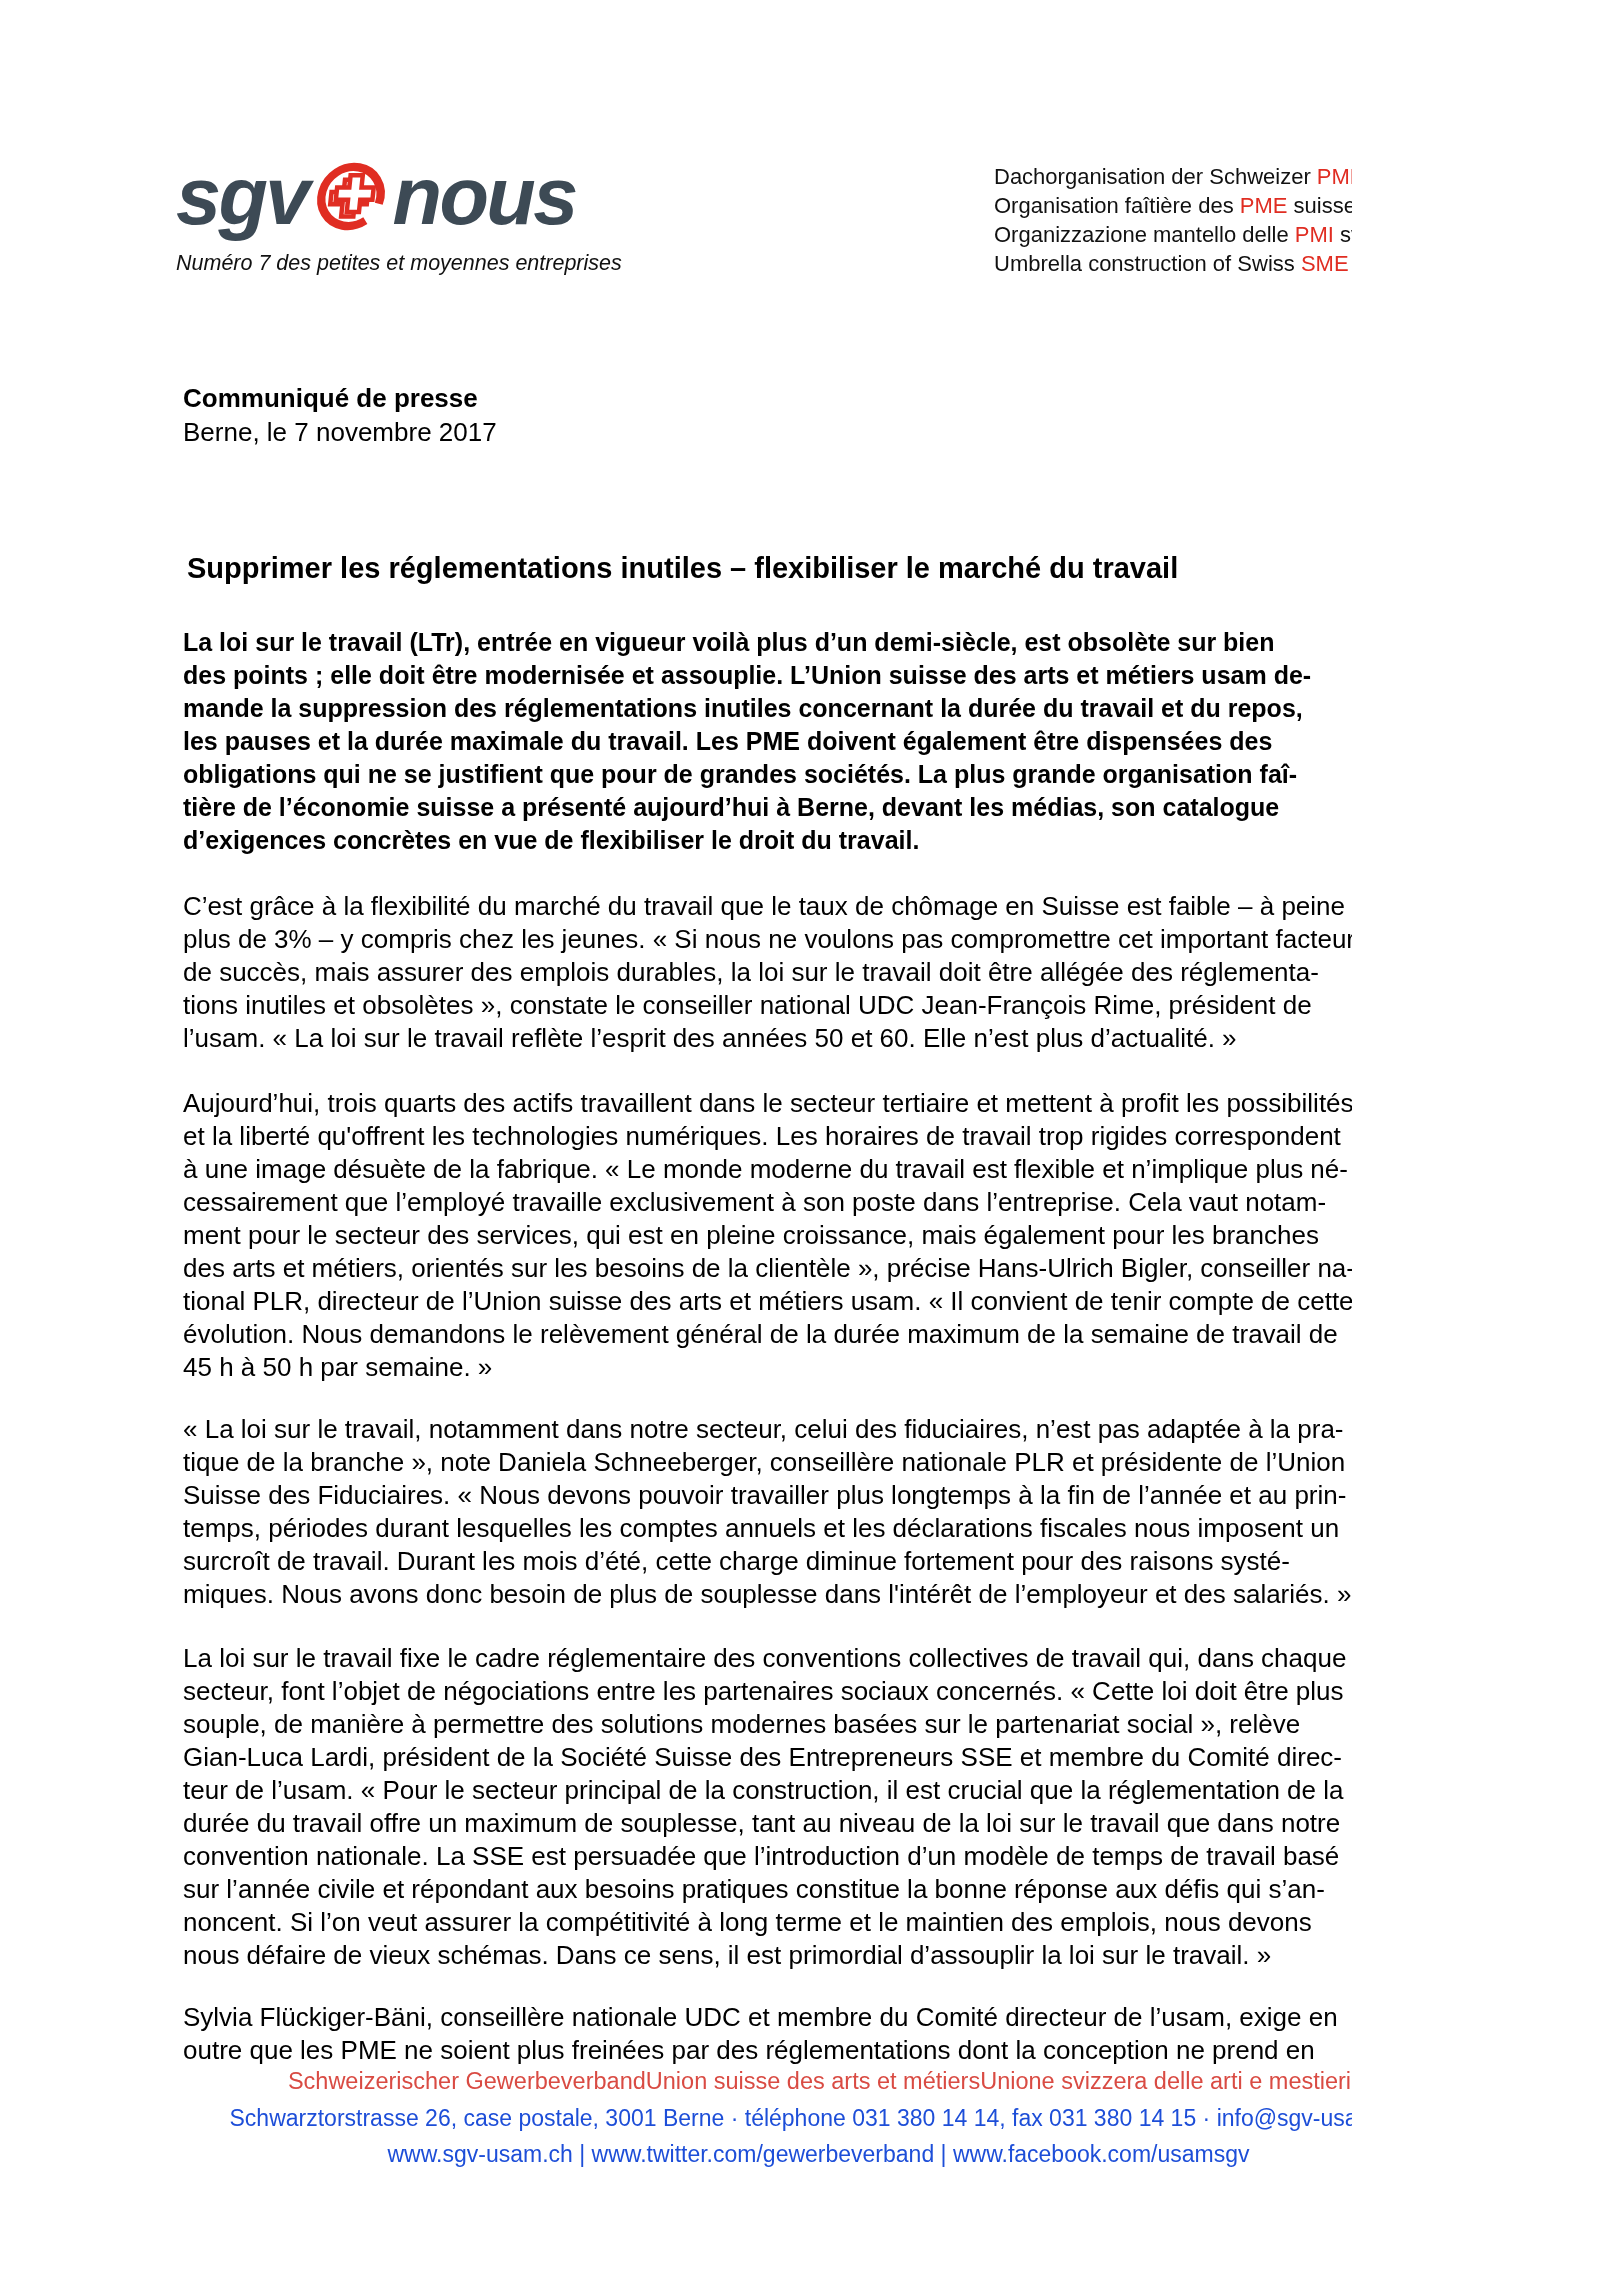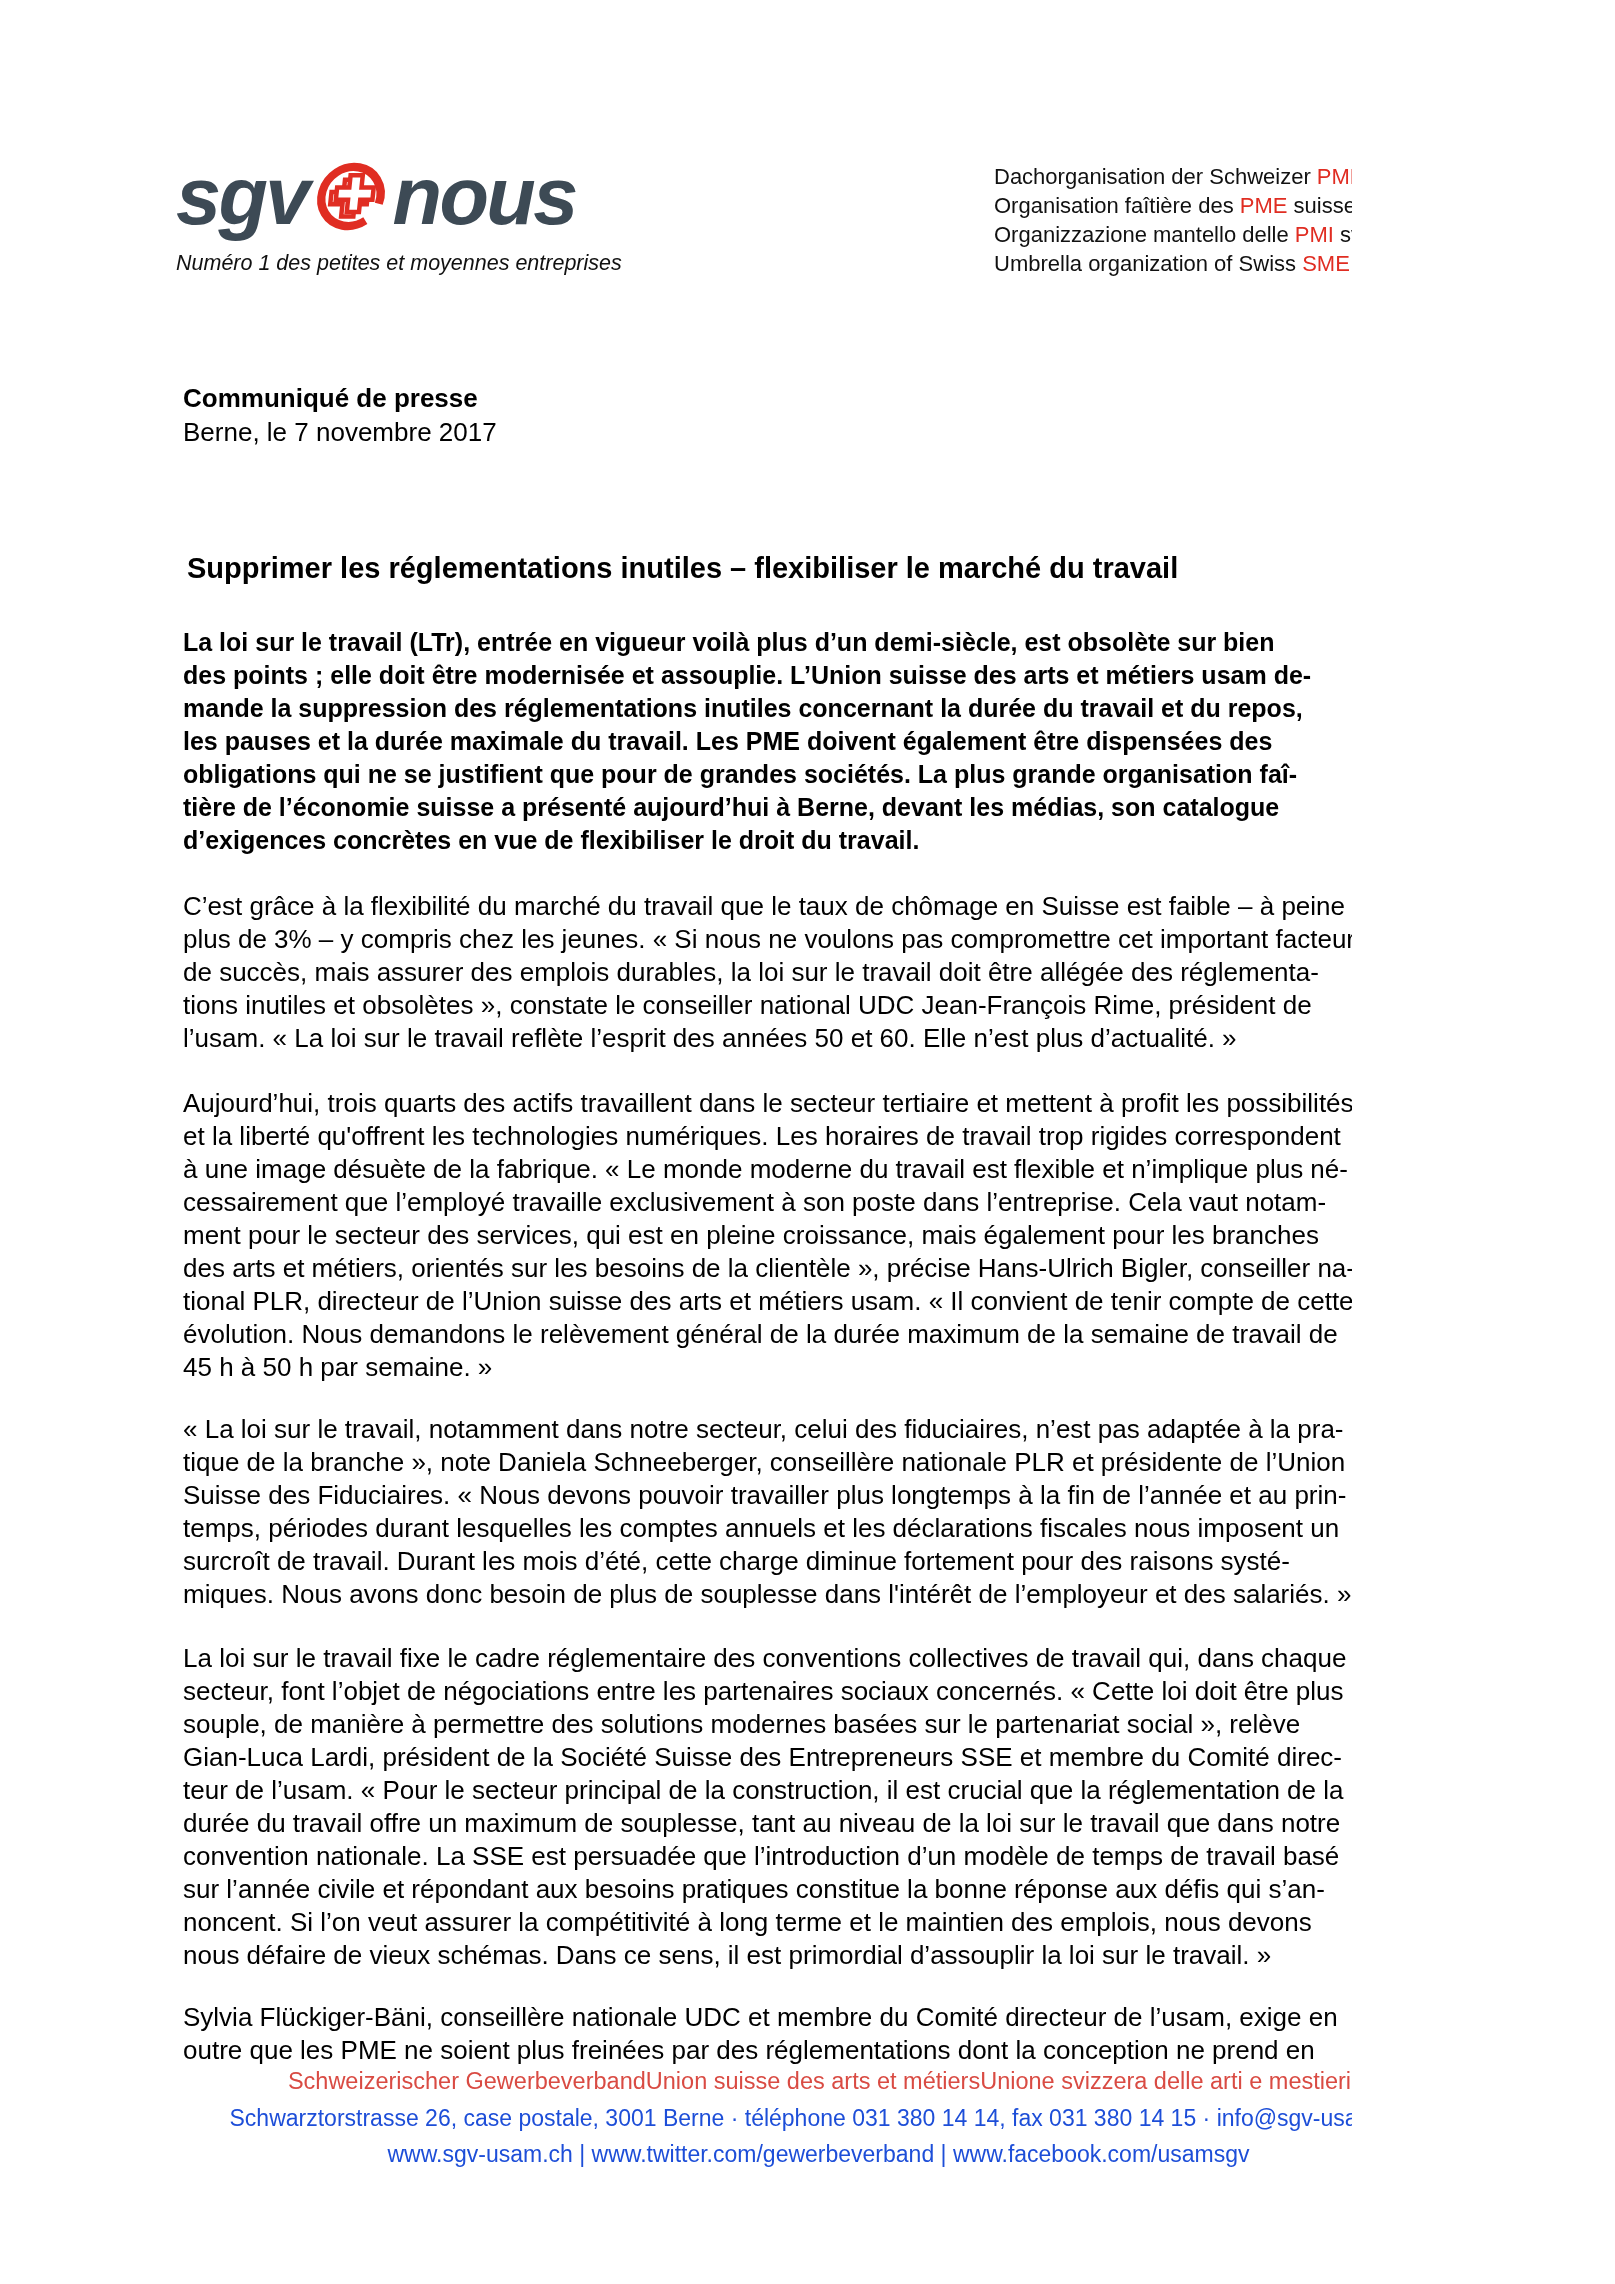--- a/index.html
+++ b/index.html
@@ -81,35 +81,35 @@
       <span class="logo-text">sgv</span>
       <svg class="logo-mark" viewBox="0 0 120 120" aria-hidden="true">
         <g transform="skewX(-6) translate(7,0)">
           <circle cx="60" cy="60" r="46" fill="none" stroke="#e02d22" stroke-width="13" stroke-dasharray="256 33" transform="rotate(55 60 60)"></circle>
           <path d="M52 30 h19 v19 h19 v19 h-19 v19 h-19 v-19 h-19 v-19 h19 z" fill="none" stroke="#e02d22" stroke-width="7" transform="translate(-4,4)"></path>
           <path d="M52 30 h19 v19 h19 v19 h-19 v19 h-19 v-19 h-19 v-19 h19 z" fill="#ffffff" stroke="#e02d22" stroke-width="7" transform="translate(4,-3)"></path>
         </g>
       </svg>
       <span class="logo-text">nous</span>
     </div>
-    <div class="logo-tagline">Numéro 1 des petites et moyennes entreprises</div>
+    <div class="logo-tagline">Numéro 7 des petites et moyennes entreprises</div>
   </div>
 
   <div class="org-langs">
     <div class="org-lang-line">
       <span>Dachorganisation der Schweizer </span><span class="accent">PME</span><span></span>
     </div>
     <div class="org-lang-line">
       <span>Organisation faîtière des </span><span class="accent">PME</span><span> suisses</span>
     </div>
     <div class="org-lang-line">
       <span>Organizzazione mantello delle </span><span class="accent">PMI</span><span> svizzere</span>
     </div>
     <div class="org-lang-line">
-      <span>Umbrella organization of Swiss </span><span class="accent">SME</span><span></span>
+      <span>Umbrella construction of Swiss </span><span class="accent">SME</span><span></span>
     </div>
   </div>
 
   <div class="doc-type">Communiqué de presse</div>
   <div class="dateline">Berne, le 7 novembre 2017</div>
 
   <h1 class="article-title">Supprimer les réglementations inutiles – flexibiliser le marché du travail</h1>
 
   <p class="para lead">La loi sur le travail (LTr), entrée en vigueur voilà plus d’un demi-siècle, est obsolète sur bien
 des points ; elle doit être modernisée et assouplie. L’Union suisse des arts et métiers usam de-

